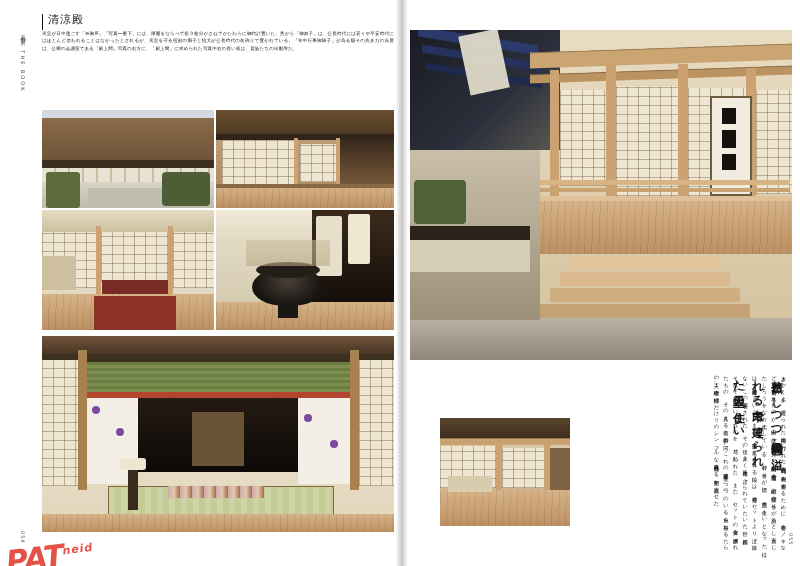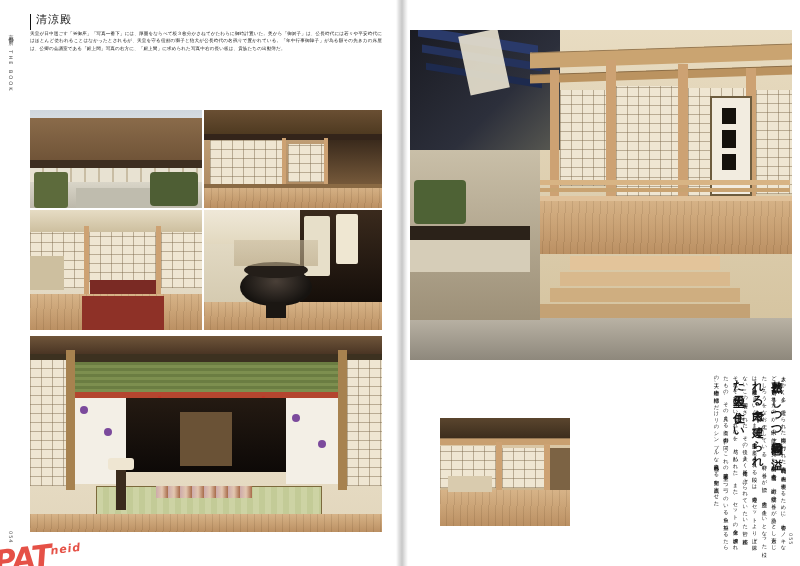--- a/index.html
+++ b/index.html
@@ -14,21 +14,21 @@
     width:800px;height:566px;
     background:#ffffff;
   }
   
   .gutter{
     position:absolute;left:396px;top:0;width:12px;height:566px;
     background:linear-gradient(to right,rgba(0,0,0,0.00),rgba(0,0,0,0.12),rgba(0,0,0,0.22),rgba(0,0,0,0.10),rgba(0,0,0,0.00));
     pointer-events:none;z-index:40;
   }
   .page{position:absolute;top:0;height:566px;background:#fff;}
-  .page-left{left:0;width:402px;}
+  .page-left{left:12px;width:402px;}
   .page-right{left:402px;width:398px;}
   .title-rule{
     position:absolute;left:30px;top:14px;width:1px;height:16px;background:#111;
   }
   .page-title{
     position:absolute;left:36px;top:12px;
     font-size:11px;letter-spacing:1px;color:#111;
     font-family:"DejaVu Serif", serif;
     white-space:nowrap;
   }

